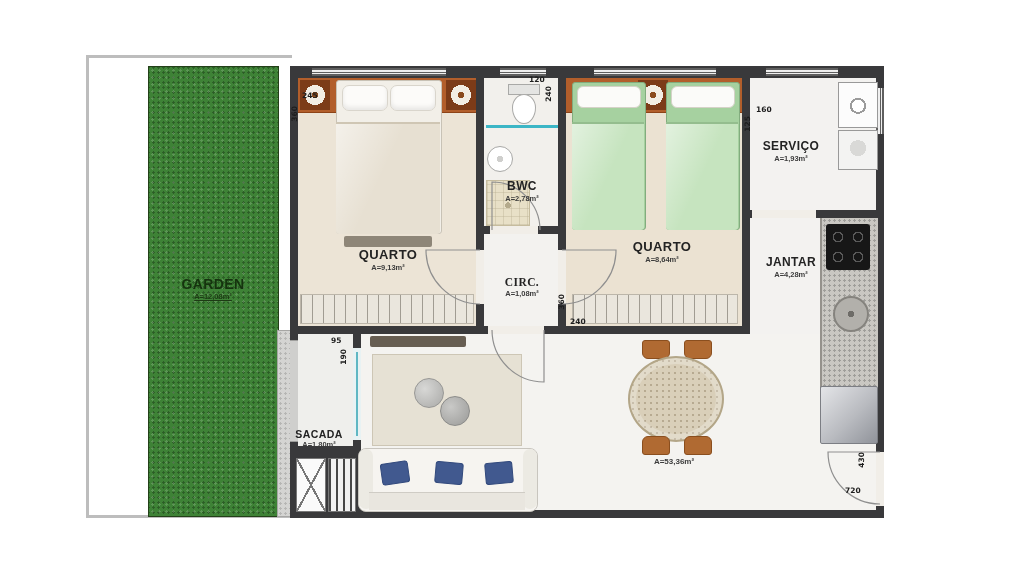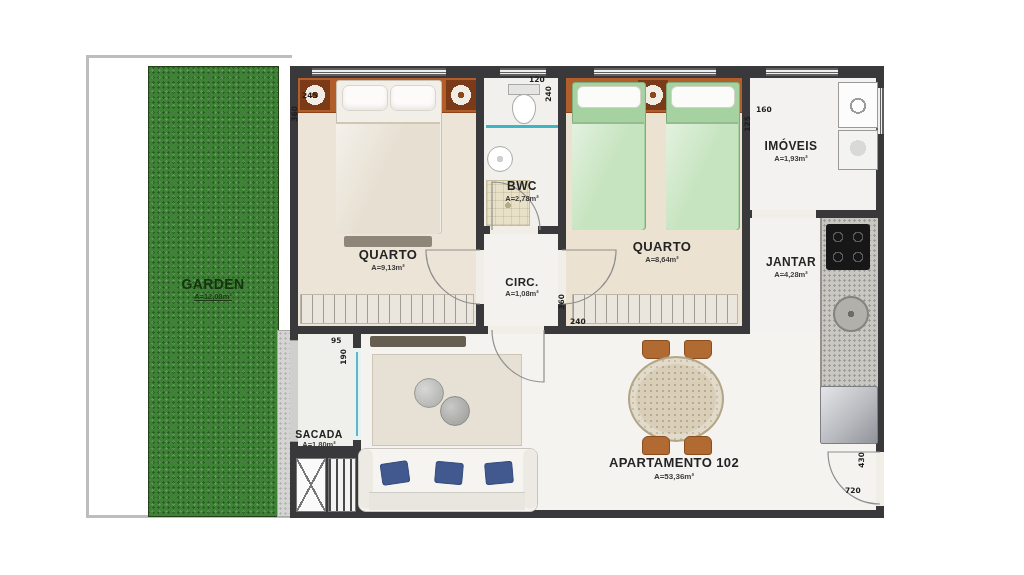--- a/index.html
+++ b/index.html
@@ -150,41 +150,40 @@
   </div>
   <div class="rl" style="left:330px;top:248px;width:116px;">
     <span class="nm" style="font-size:13px;">QUARTO</span>
     <span class="ar">A=9,13m²</span>
   </div>
   <div class="rl" style="left:490px;top:180px;width:64px;">
     <span class="nm" style="font-size:12px;">BWC</span>
     <span class="ar">A=2,78m²</span>
   </div>
   <div class="rl" style="left:490px;top:276px;width:64px;">
-    <span class="nm" style="font-size:11.5px;">CIRC.</span>
+    <span class="nm" style="font-size:11.5px;font-family:Liberation Serif, serif;">CIRC.</span>
     <span class="ar">A=1,08m²</span>
   </div>
   <div class="rl" style="left:602px;top:240px;width:120px;">
     <span class="nm" style="font-size:13px;">QUARTO</span>
     <span class="ar">A=8,64m²</span>
   </div>
   <div class="rl" style="left:745px;top:140px;width:92px;">
-    <span class="nm" style="font-size:12px;">IMÓVEIS</span>
+    <span class="nm" style="font-size:12px;">SERVIÇO</span>
     <span class="ar">A=1,93m²</span>
   </div>
   <div class="rl" style="left:750px;top:256px;width:82px;">
     <span class="nm" style="font-size:12px;">JANTAR</span>
     <span class="ar">A=4,28m²</span>
   </div>
   <div class="rl" style="left:288px;top:392px;width:62px;margin-top:36px;">
     <span class="nm" style="font-size:10.5px;">SACADA</span>
     <span class="ar">A=1,80m²</span>
   </div>
   <div class="rl" style="left:588px;top:456px;width:172px;">
-    <span class="nm" style="font-size:13px;">APARTAMENTO 102</span>
     <span class="ar" style="font-size:8px;">A=53,36m²</span>
   </div>
 
   <span class="dim" style="left:302px;top:92px;">245</span>
   <span class="dim v" style="left:291px;top:106px;">360</span>
   <span class="dim" style="left:529px;top:76px;">120</span>
   <span class="dim v" style="left:545px;top:86px;">240</span>
   <span class="dim" style="left:756px;top:106px;">160</span>
   <span class="dim v" style="left:744px;top:116px;">125</span>
   <span class="dim v" style="left:558px;top:294px;">360</span>

